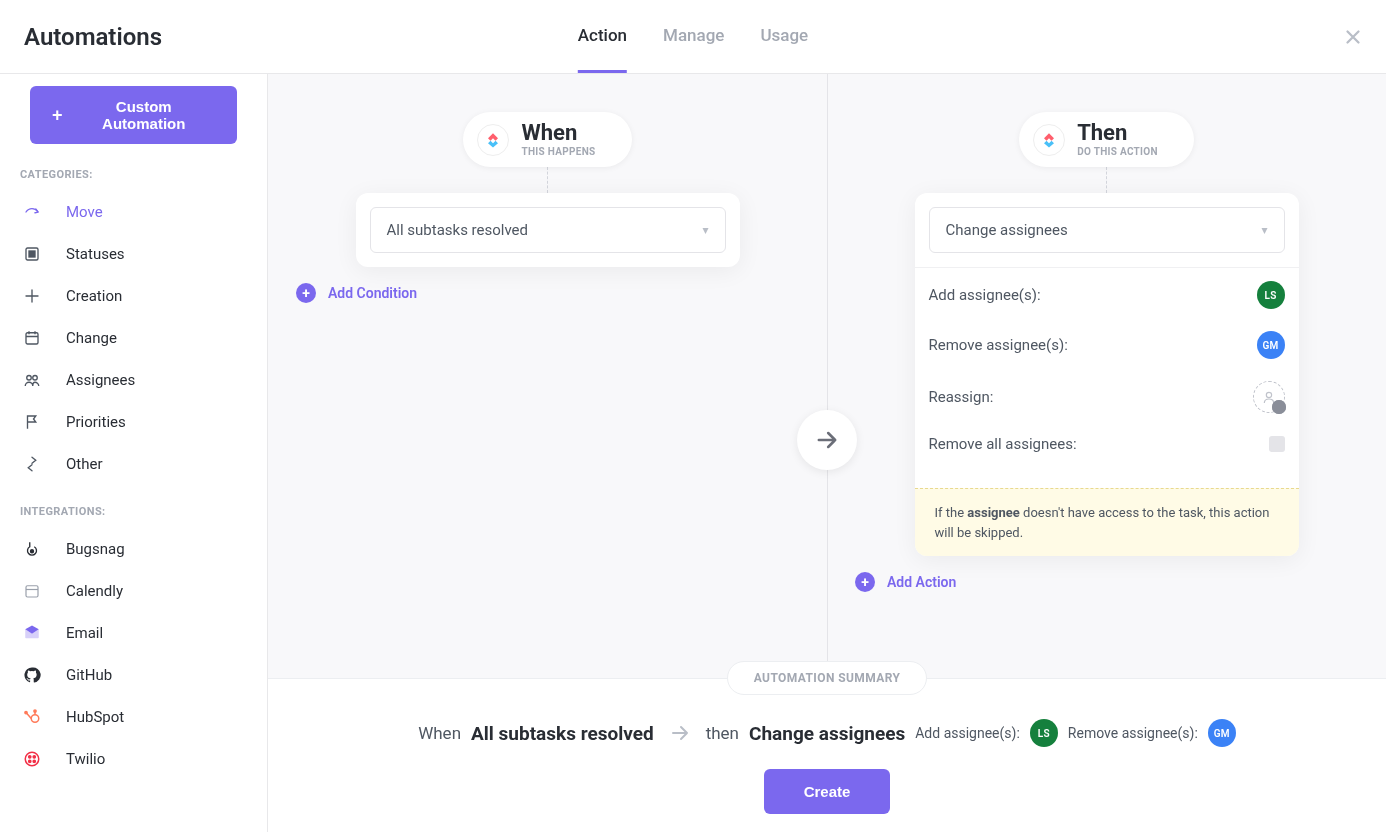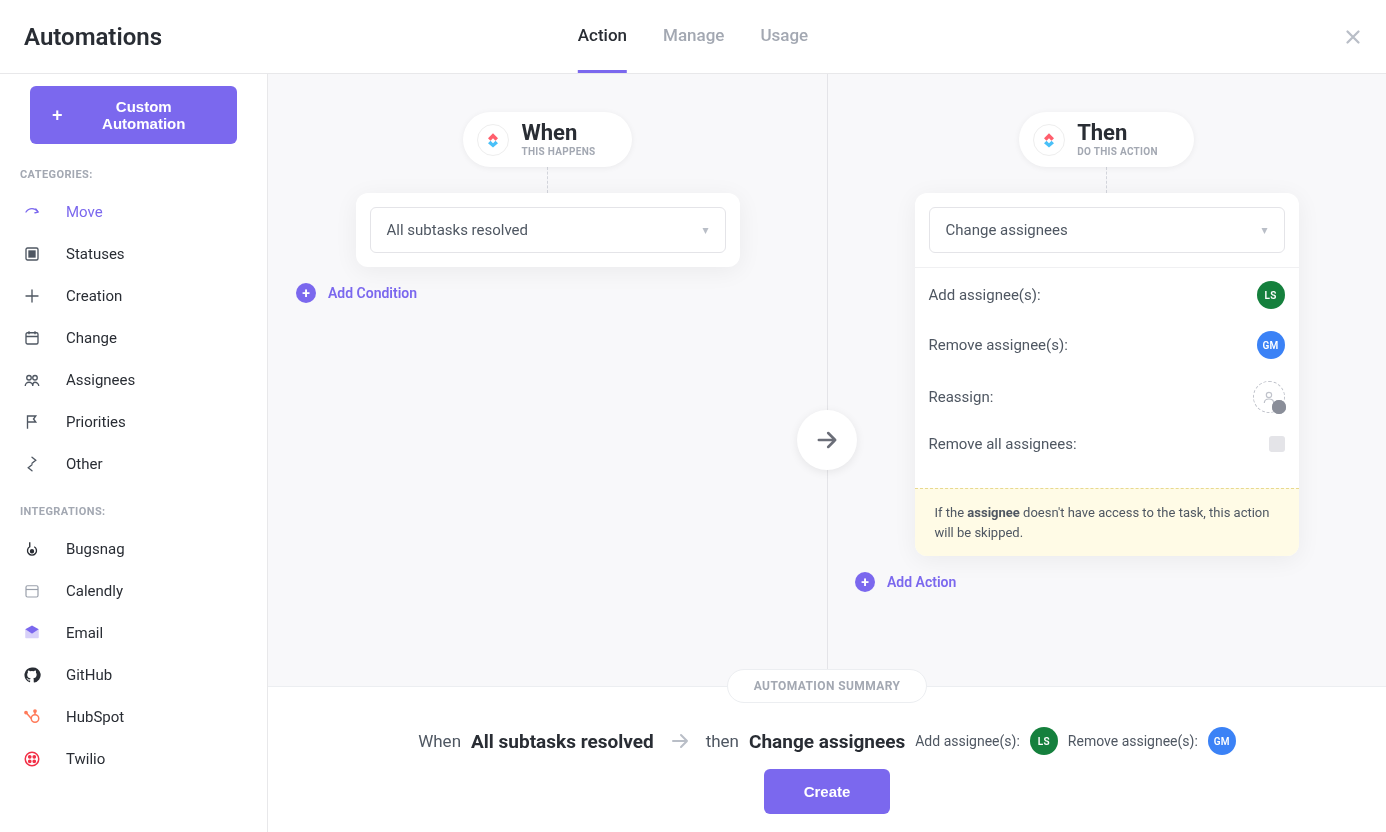--- a/index.html
+++ b/index.html
@@ -63,21 +63,21 @@
 
 .arrow-circle { position: absolute; top: 336px; left: 50%; transform: translate(-50%, 0); width: 60px; height: 60px; border-radius: 50%; background: #fff; box-shadow: 0 2px 10px rgba(0,0,0,0.08); display: flex; align-items: center; justify-content: center; color: #6b6e78; z-index: 4; }
 
 
 .summary-wrap { background: #fff; border-top: 1px solid #eceef1; padding-bottom: 18px; display: flex; flex-direction: column; align-items: center; position: relative; }
 .summary-pill { position: absolute; top: -18px; background: #fff; border: 1px solid #eceef1; border-radius: 999px; padding: 9px 26px; font-size: 12px; font-weight: 700; color: #a3a8b2; letter-spacing: 0.4px; }
 .summary-line { display: flex; flex-wrap: wrap; align-items: center; gap: 10px; margin-top: 40px; font-size: 17px; color: #4f5762; }
 .summary-line b { font-weight: 700; color: #292d34; font-size: 19px; }
 .summary-arrow { color: #b9bec7; margin: 0 4px; }
 .sm-label { font-size: 14px; color: #4f5762; }
-.create-btn { margin-top: 14px; background: #7b68ee; color: #fff; border: none; border-radius: 6px; padding: 14px 40px; font-size: 15px; font-weight: 700; cursor: pointer; }
+.create-btn { margin-top: 22px; background: #7b68ee; color: #fff; border: none; border-radius: 6px; padding: 14px 40px; font-size: 15px; font-weight: 700; cursor: pointer; }
 
 svg { display: block; }
 
 
 .cu-logo { width: 20px; height: 20px; }
 </style>
 </head>
 <body>
 
 <div class="header">

